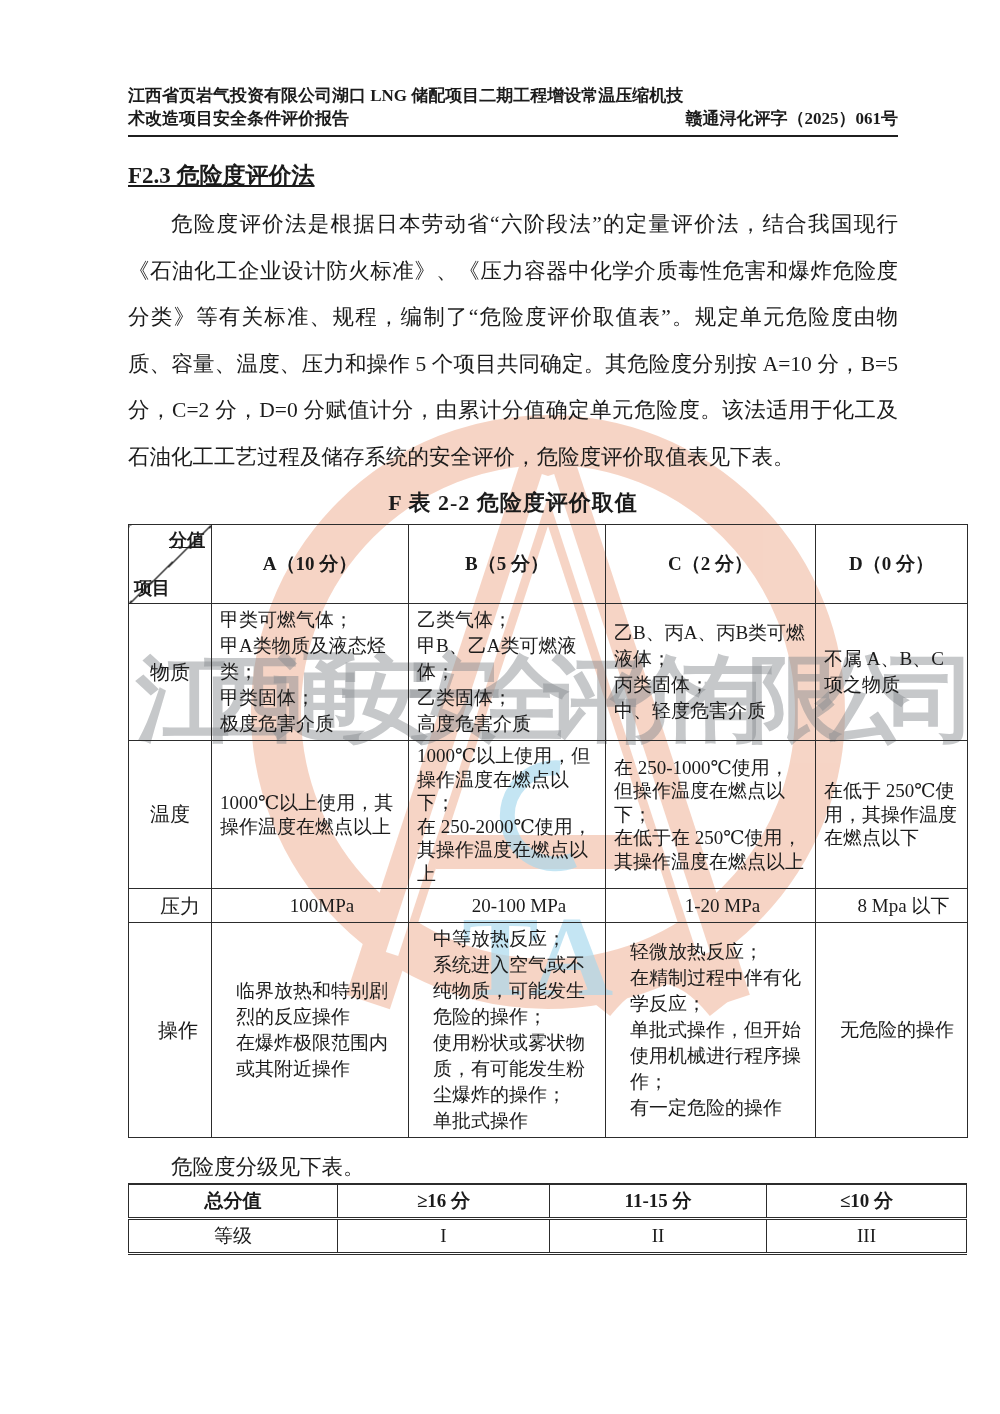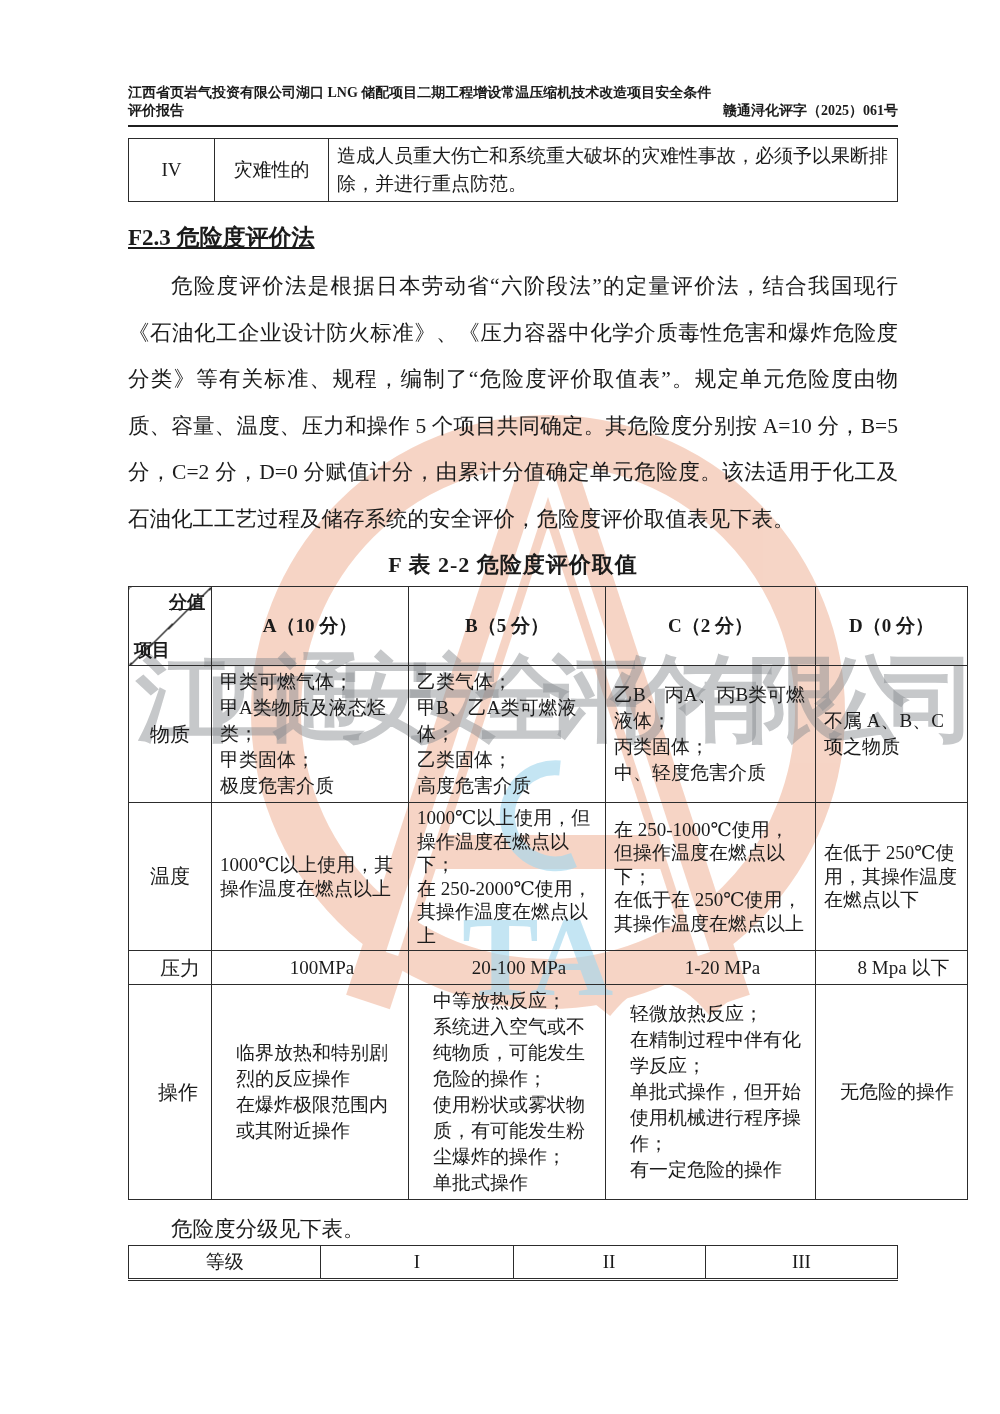--- a/index.html
+++ b/index.html
@@ -20,23 +20,23 @@
     letter-spacing:-26px;
     white-space:nowrap;
     color:rgba(135,140,144,0.48);
     font-family:"Liberation Serif","DejaVu Serif",serif;
     text-align:right;
   }
   
   .content{position:relative;z-index:1;padding:84px 102px 0 128px;}
   .doc-header{
     display:flex;justify-content:space-between;align-items:flex-end;
-    font-size:14px;font-weight:bold;
+    font-size:17px;font-weight:bold;
     border-bottom:2px solid #1f1f1f;
-    padding-bottom:5px;margin-bottom:11px;
+    padding-bottom:5px;margin-bottom:23px;
   }
   .doc-header .left{max-width:620px;}
   .doc-header .right{white-space:nowrap;}
 
   table{border-collapse:collapse;width:770px;table-layout:fixed;}
   td{border:1.5px solid #2c2c2c;vertical-align:middle;
      font-size:19px;line-height:26px;padding:3px 8px;
      white-space:pre-line;background:transparent;}
   .c{text-align:center;padding:3px 4px;}
 
@@ -111,29 +111,20 @@
     <div class="wm-text">江西通安安全评价有限公司</div>
   </div>
 
   <div class="content">
 
     <div class="doc-header">
       <span class="left">江西省页岩气投资有限公司湖口 LNG 储配项目二期工程增设常温压缩机技术改造项目安全条件评价报告</span>
       <span class="right">赣通浔化评字（2025）061号</span>
     </div>
 
-    <table class="carry">
-      <tbody>
-          <tr>
-        <td class="w1 c">IV</td>
-        <td class="w2 c">灾难性的</td>
-        <td class="desc">造成人员重大伤亡和系统重大破坏的灾难性事故，必须予以果断排除，并进行重点防范。</td>
-      </tr>
-    </tbody>
-      </table>
 
     <div class="sec-heading">F2.3 危险度评价法</div>
 
     <p class="para">危险度评价法是根据日本劳动省“六阶段法”的定量评价法，结合我国现行《石油化工企业设计防火标准》、《压力容器中化学介质毒性危害和爆炸危险度分类》等有关标准、规程，编制了“危险度评价取值表”。规定单元危险度由物质、容量、温度、压力和操作 5 个项目共同确定。其危险度分别按 A=10 分，B=5 分，C=2 分，D=0 分赋值计分，由累计分值确定单元危险度。该法适用于化工及石油化工工艺过程及储存系统的安全评价，危险度评价取值表见下表。</p>
 
     <div class="tbl-title">F 表 2-2   危险度评价取值</div>
 
     <table class="t22">
       <tbody>
           <tr class="hrow">
@@ -192,20 +183,26 @@
         <td>无危险的操作</td>
       </tr>
     </tbody>
       </table>
 
     <div class="note">危险度分级见下表。</div>
 
 
     <table class="t23">
       <tbody>
+          <tr class="hrow">
+        <td class="k0">总分值</td>
+        <td class="k1">≥16 分</td>
+        <td class="k2">11-15 分</td>
+        <td class="k3">≤10 分</td>
+      </tr>
       <tr>
         <td>等级</td>
         <td>I</td>
         <td>II</td>
         <td>III</td>
       </tr>
 
     </tbody>
       </table>
 

